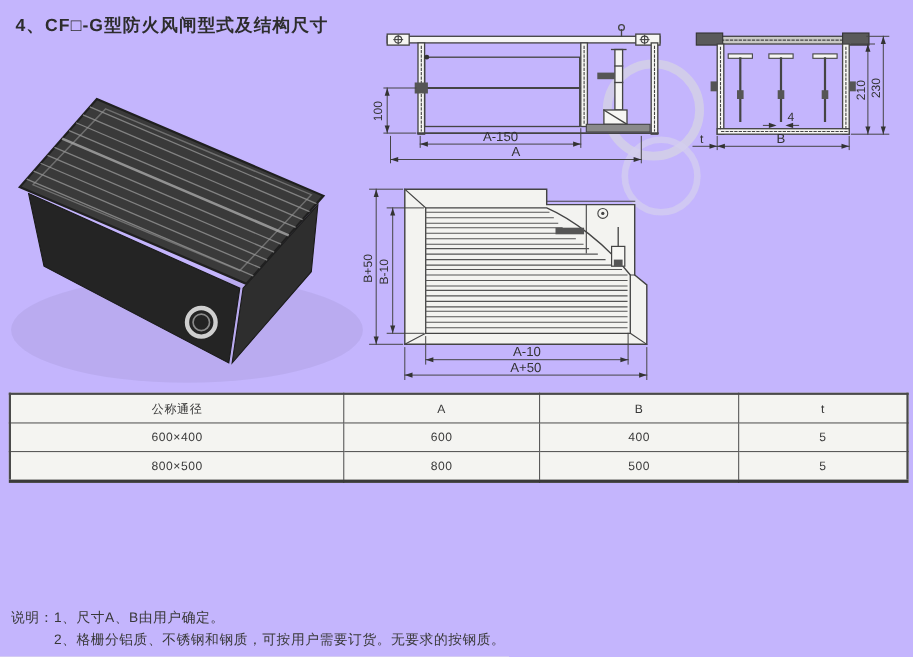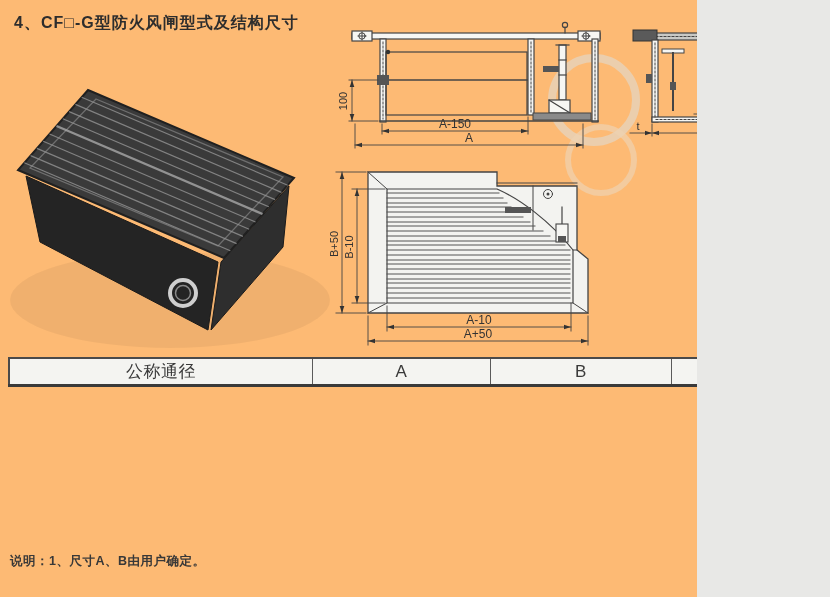--- a/index.html
+++ b/index.html
@@ -1,42 +1,42 @@
 <!DOCTYPE html>
 <html><head>
 <meta charset="utf-8">
 <style>
   html,body{margin:0;padding:0;background:#e8e8e6;}
   .page{
-    position:relative;width:697px;height:597px;overflow:hidden;
-    background:#fdba74;
+    position:relative;width:830px;height:597px;overflow:hidden;
+    background:#c4b5fd;
     font-family:"Liberation Sans","DejaVu Sans",sans-serif;
     color:#333;
   }
   .title{
     position:absolute;left:14px;top:13px;
     font-size:16px;font-weight:700;color:#2d2d2d;letter-spacing:1px;
   }
   svg text{font-family:"Liberation Sans","DejaVu Sans",sans-serif;fill:#333;}
   .dims-table{
     position:absolute;left:8px;top:357px;width:818px;
     border-collapse:collapse;table-layout:fixed;
-    font-size:17px;color:#3a3a3a;
+    font-size:11px;color:#3a3a3a;
     border:2px solid #4a4a4a;border-bottom:3px solid #3a3a3a;
     background:#f4f4f1;
   }
   .dims-table th,.dims-table td{
     border:1px solid #5a5a5a;text-align:center;vertical-align:middle;
     height:25px;padding:0;font-weight:400;letter-spacing:.5px;
   }
   .notes{
     position:absolute;left:10px;top:551px;width:700px;
     font-size:12.5px;line-height:20px;color:#383838;letter-spacing:.5px;
   }
-  .note-line{white-space:nowrap;font-weight:bold;}
+  .note-line{white-space:nowrap;}
   .note-line.indent{padding-left:39px;}
 </style>
 </head>
 <body>
 
 <div class="page">
 
   <div class="title">4、CF□-G型防火风闸型式及结构尺寸</div>
 
   <svg width="830" height="356" viewBox="0 0 830 356" style="position:absolute;left:0;top:0">
@@ -291,22 +291,37 @@
     </colgroup>
     <thead>
       <tr>
         <th>公称通径</th>
         <th>A</th>
         <th>B</th>
         <th>t</th>
       </tr>
     </thead>
     <tbody>
+      <tr>
+        <td>600×400</td>
+        <td>600</td>
+        <td>400</td>
+        <td>5</td>
+      </tr>
+      <tr>
+        <td>800×500</td>
+        <td>800</td>
+        <td>500</td>
+        <td>5</td>
+      </tr>
     </tbody>
   </table>
 
   <div class="notes">
     <div class="note-line">
       <span>说明：</span><span>1、尺寸A、B由用户确定。</span>
     </div>
+    <div class="note-line indent">
+      <span>2、格栅分铝质、不锈钢和钢质，可按用户需要订货。无要求的按钢质。</span>
+    </div>
   </div>
 
 </div>
 
 </body></html>

